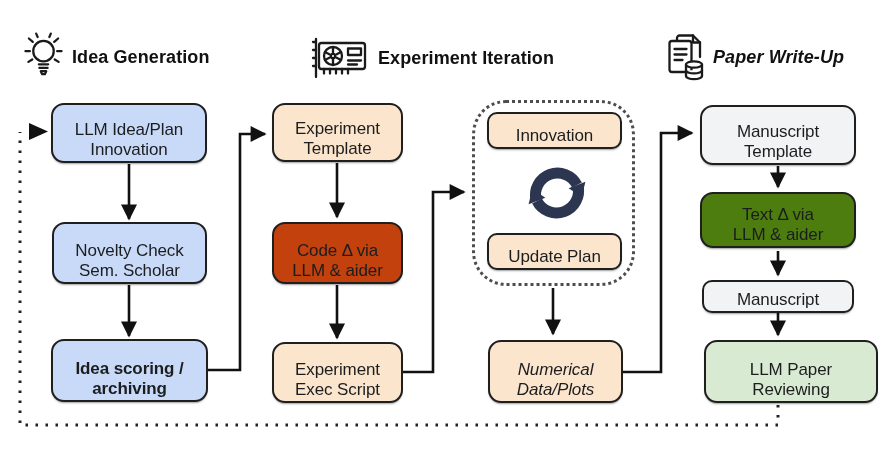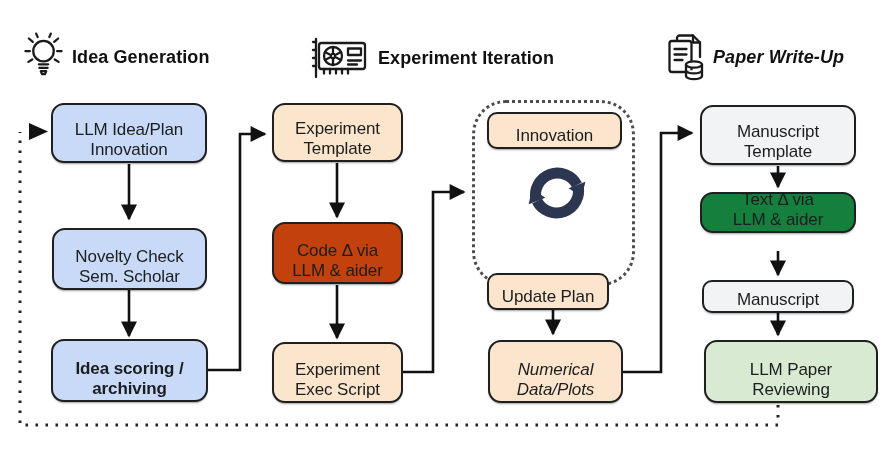--- a/index.html
+++ b/index.html
@@ -115,21 +115,21 @@
         <path d="M20,43 a8,3.2 0 0 0 16,0" fill="#fff"></path>
       </g>
     </svg>
     <span class="section-title">Paper Write-Up</span>
   </div>
 
   <div class="node" style="left: 51px; top: 103px; width: 156px; height: 60px; background: rgb(201, 218, 248); border-color: rgb(31, 31, 31);">
     <span class="node-label">LLM Idea/Plan
 Innovation</span>
   </div>
-  <div class="node" style="left: 52px; top: 228px; width: 155px; height: 62px; background: rgb(201, 218, 248); border-color: rgb(31, 31, 31);">
+  <div class="node" style="left: 52px; top: 222px; width: 155px; height: 62px; background: rgb(201, 218, 248); border-color: rgb(31, 31, 31);">
     <span class="node-label">Novelty Check
 Sem. Scholar</span>
   </div>
   <div class="node" style="left: 51px; top: 339px; width: 157px; height: 63px; background: rgb(201, 218, 248); border-color: rgb(31, 31, 31); font-weight: bold;">
     <span class="node-label">Idea scoring /
 archiving</span>
   </div>
 
   <div class="node" style="left: 272px; top: 103px; width: 131px; height: 59px; background: rgb(252, 229, 205); border-color: rgb(31, 31, 31);">
     <span class="node-label">Experiment
@@ -152,34 +152,34 @@
 
   <svg class="overlay" style="left:519px;top:159px;" width="76" height="68" viewBox="0 0 76 68">
     <g fill="none" stroke="#2c3650" stroke-width="11">
       <path d="M 17,41 A 22 22 0 0 1 58,26"></path>
       <path d="M 59,27 A 22 22 0 0 1 18,42"></path>
     </g>
     <polygon points="66.4,22.7 49.6,29.3 62.8,38.1" fill="#2c3650"></polygon>
     <polygon points="9.6,45.3 26.4,38.7 13.2,29.9" fill="#2c3650"></polygon>
   </svg>
 
-  <div class="node small" style="left: 487px; top: 233px; width: 122px; height: 37px; background: rgb(252, 229, 205); border-color: rgb(31, 31, 31); margin-top: 40px;">
+  <div class="node small" style="left: 487px; top: 233px; width: 135px; height: 37px; background: rgb(252, 229, 205); border-color: rgb(31, 31, 31);">
     <span class="node-label">Update Plan</span>
   </div>
 
   <div class="node" style="left: 488px; top: 340px; width: 135px; height: 63px; background: rgb(252, 229, 205); border-color: rgb(31, 31, 31); font-style: italic;">
     <span class="node-label">Numerical
 Data/Plots</span>
   </div>
 
   <div class="node" style="left: 700px; top: 105px; width: 156px; height: 60px; background: rgb(241, 243, 244); border-color: rgb(31, 31, 31);">
     <span class="node-label">Manuscript
 Template</span>
   </div>
-  <div class="node" style="left: 700px; top: 192px; width: 156px; height: 41px; background: #15803d; border-color: rgb(31, 31, 31);">
+  <div class="node" style="left: 700px; top: 192px; width: 156px; height: 56px; background: #4d7c0f; border-color: rgb(31, 31, 31);">
     <span class="node-label">Text Δ via
 LLM &amp; aider</span>
   </div>
   <div class="node small" style="left: 702px; top: 280px; width: 152px; height: 33px; background: rgb(241, 243, 244); border-color: rgb(31, 31, 31);">
     <span class="node-label">Manuscript</span>
   </div>
   <div class="node" style="left: 704px; top: 340px; width: 174px; height: 63px; background: rgb(217, 234, 211); border-color: rgb(31, 31, 31);">
     <span class="node-label">LLM Paper
 Reviewing</span>
   </div>

